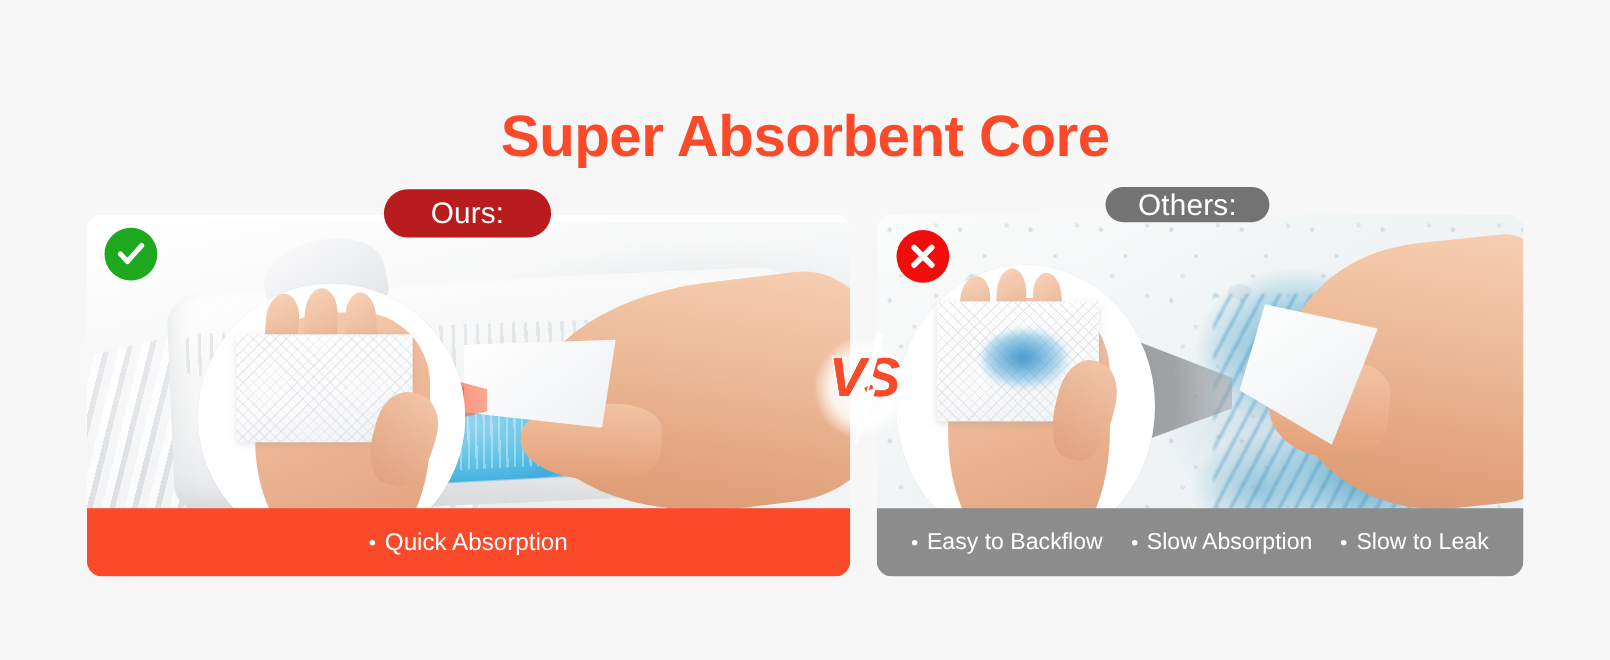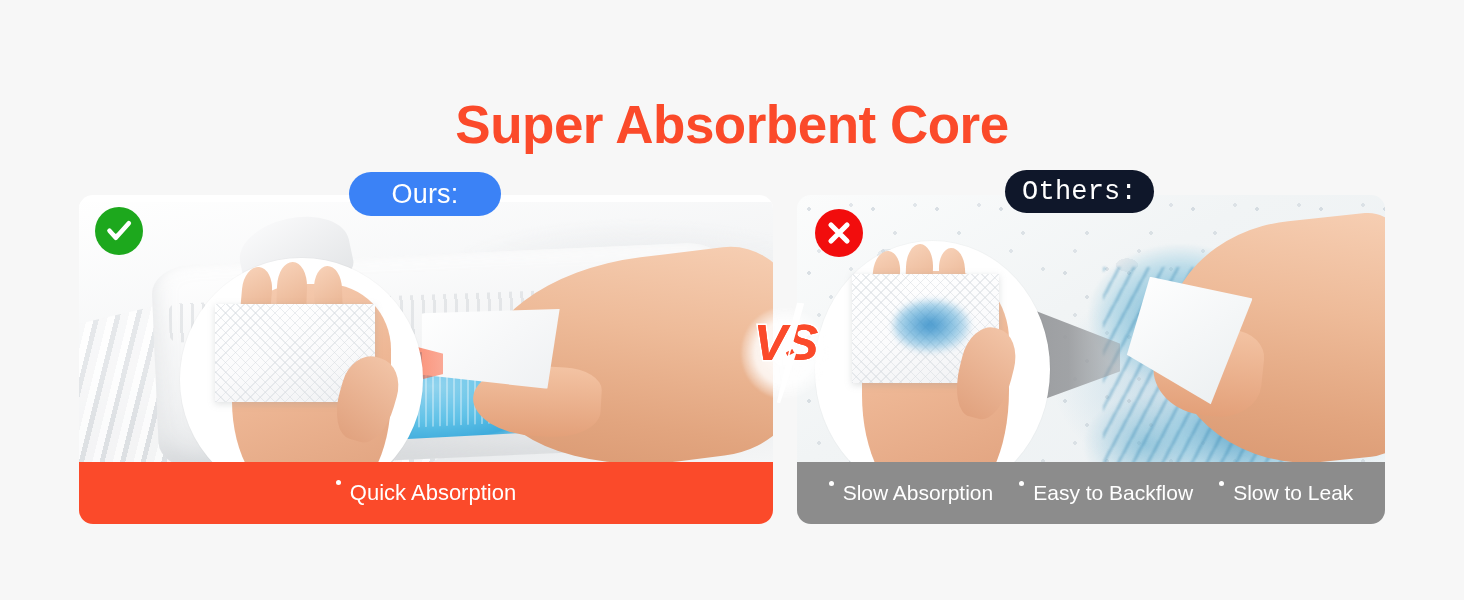--- a/index.html
+++ b/index.html
@@ -229,30 +229,30 @@
   }
 
   
   .caption{
     position:absolute; left:0; bottom:0; width:100%; height:62px;
     display:flex; align-items:center; justify-content:center;
     color:#fff; white-space:nowrap;
   }
   .cap-ours{ background:#FB4A2A; font-size:22px; gap:54px; }
   .cap-others{ background:#8C8C8C; font-size:21px; gap:26px; }
-  .cap-item{ display:inline-flex; }
+  .cap-item{ display:inline-flex; align-items:center; }
   .dot{ display:inline-block; width:5px; height:5px; border-radius:50%; background:#fff; margin-right:9px; }
 
   
   .pill{
     position:absolute; display:flex; align-items:center; justify-content:center;
     border-radius:22px; color:#fff; font-size:27px; letter-spacing:.2px;
   }
-  .pill-ours{ left:349px; top:172px; width:152px; height:44px; background:#3b82f6;align-items:center; }
-  .pill-others{ left:1005px; top:170px; width:149px; height:43px; background:#0f172a;font-family:Liberation Mono, monospace; }
+  .pill-ours{ left:349px; top:172px; width:152px; height:44px; background:#b91c1c;align-items:center; }
+  .pill-others{ left:1005px; top:170px; width:149px; height:32px; background:#737373; }
 
   
   .badge{
     position:absolute; width:48px; height:48px; border-radius:50%;
     display:flex; align-items:center; justify-content:center;
   }
   .badge-check{ left:95px; top:207px; background:#1DA81D; }
   .badge-x{ left:815px; top:209px; background:#F20D0D; }
   .badge svg{ display:block; }
 
@@ -352,25 +352,25 @@
       <div class="tissue tissue-others">
         <div class="tissue-tex"></div>
         <div class="blue-stain"></div>
       </div>
       <div class="thumb-others"></div>
     </div>
 
     <div class="caption cap-others">
       <span class="cap-item">
         <span class="dot"></span>
-        <span>Slow Absorption</span>
+        <span>Easy to Backflow</span>
       </span>
       <span class="cap-item">
         <span class="dot"></span>
-        <span>Easy to Backflow</span>
+        <span>Slow Absorption</span>
       </span>
       <span class="cap-item">
         <span class="dot"></span>
         <span>Slow to Leak</span>
       </span>
     </div>
   </div>
 
   <div class="pill pill-ours">
     <span>Ours:</span>

